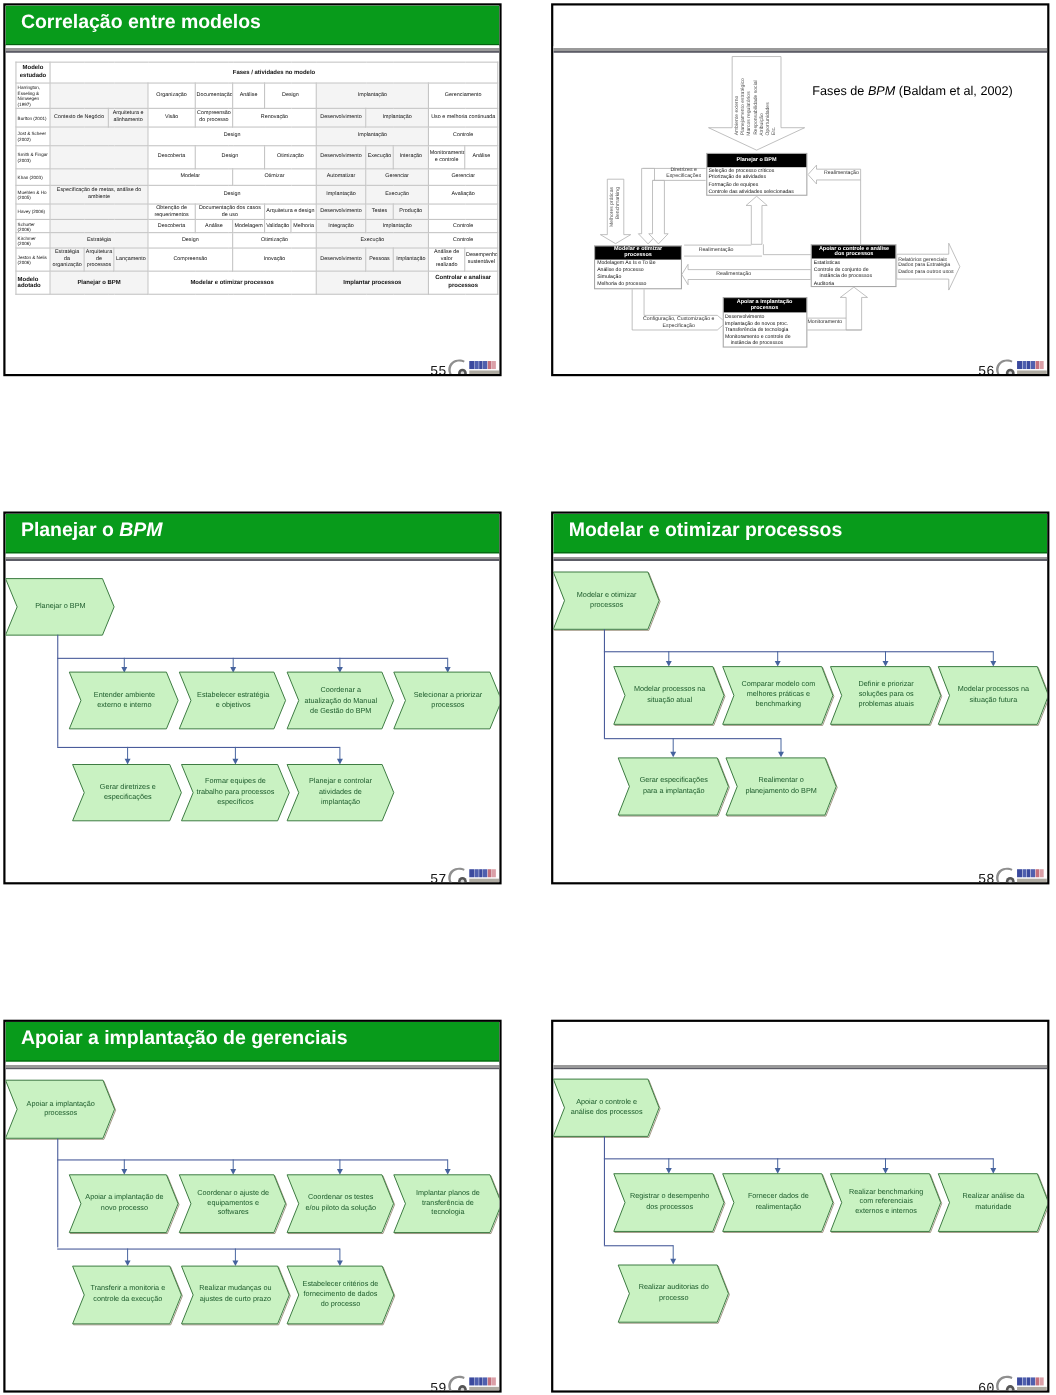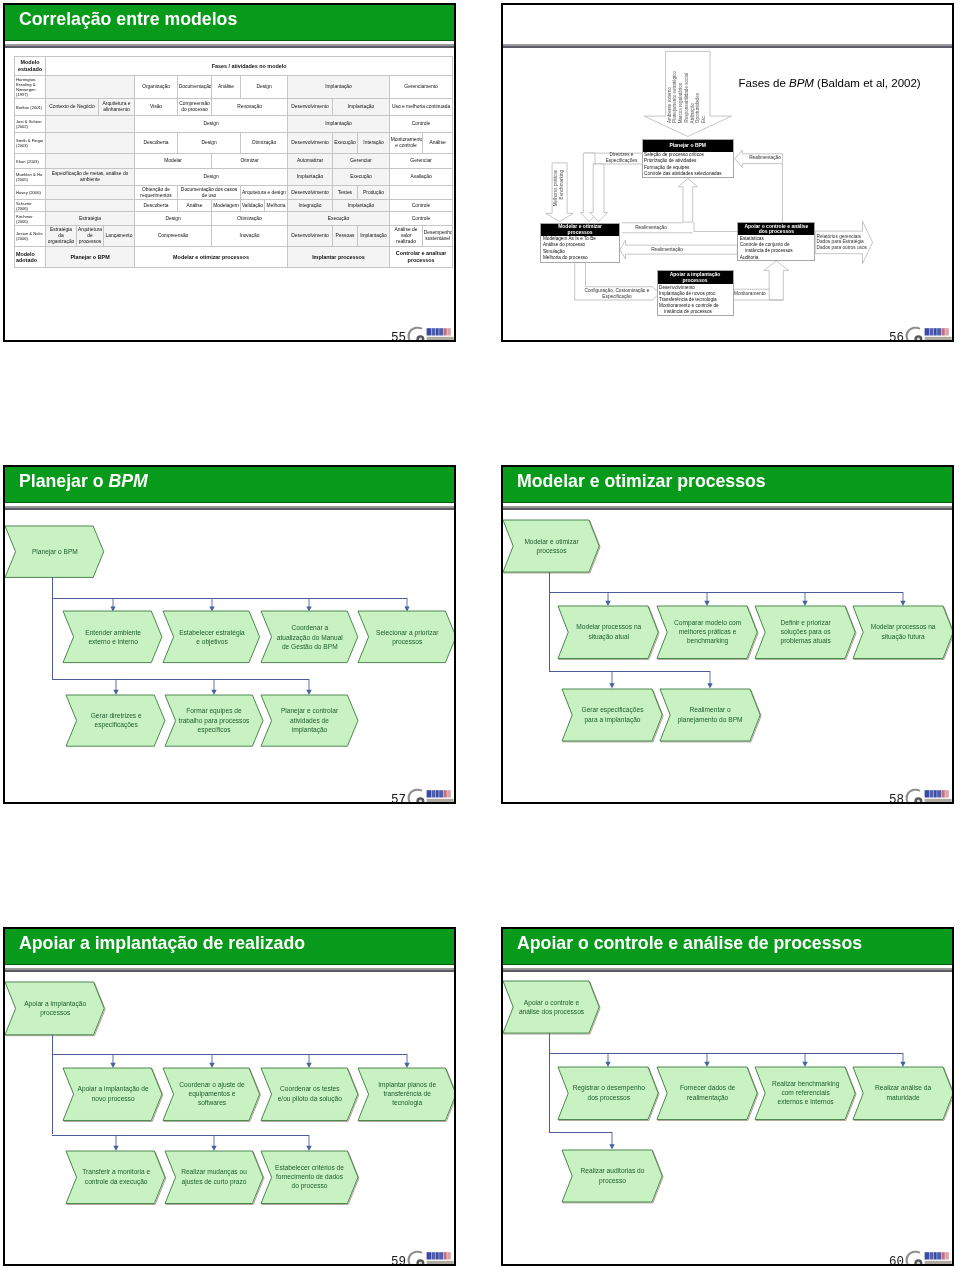--- a/index.html
+++ b/index.html
@@ -528,21 +528,21 @@
     <rect x="36.1" y="5.2" width="3.9" height="7.3" fill="#4f5fae"></rect>
     <rect x="40.4" y="5.2" width="3.4" height="7.3" fill="#c4707c"></rect>
     <rect x="44.2" y="5.2" width="3.6" height="7.3" fill="#dba0a8"></rect>
   </g>
   <rect x="23.6" y="13.8" width="27.0" height="3.4" fill="#aeaaa1"></rect>
 </svg></div>
 </div>
 
 <div class="slide" id="s59" style="left:3px;top:927px;width:453px;height:339px;">
   <div class="titlebar">
-    <div class="ttl">Apoiar a implantação de realizado</div>
+    <div class="ttl">Apoiar a implantação de gerenciais</div>
   </div>
   <div class="sep"></div>
   <div class="flow" id="fl59">
         <div class="chev" style="left:0.1px;top:52.8px;width:99.2px;height:52.8px;">
           <svg width="99.2" height="52.8" viewBox="0 0 99.2 52.8" style="position:absolute;left:0;top:0;overflow:visible">
             <polygon points="0,0 88.60000000000001,0 99.2,26.4 88.60000000000001,52.8 0,52.8 10.6,26.4" fill="none" stroke="#7a6b50" stroke-width="0.85" opacity="0.75" transform="translate(0.9,0.9)"></polygon>
             <polygon points="0,0 88.60000000000001,0 99.2,26.4 88.60000000000001,52.8 0,52.8 10.6,26.4" fill="#c9f2c2" stroke="#3c7a41" stroke-width="0.9" stroke-linejoin="miter"></polygon>
           </svg>
           <div class="lbl">Apoiar a implantação processos</div>
         </div>
@@ -638,23 +638,20 @@
     <rect x="32.6" y="5.2" width="3.1" height="7.3" fill="#3b4a9e"></rect>
     <rect x="36.1" y="5.2" width="3.9" height="7.3" fill="#4f5fae"></rect>
     <rect x="40.4" y="5.2" width="3.4" height="7.3" fill="#c4707c"></rect>
     <rect x="44.2" y="5.2" width="3.6" height="7.3" fill="#dba0a8"></rect>
   </g>
   <rect x="23.6" y="13.8" width="27.0" height="3.4" fill="#aeaaa1"></rect>
 </svg></div>
 </div>
 
 <div class="slide" id="s60" style="left:501px;top:927px;width:453px;height:339px;">
-  <div class="titlebar">
-    <div class="ttl">Apoiar o controle e análise de processos</div>
-  </div>
   <div class="sep"></div>
   <div class="flow" id="fl60">
         <div class="chev" style="left:-0.1px;top:52.2px;width:96.2px;height:52.1px;">
           <svg width="96.2" height="52.1" viewBox="0 0 96.2 52.1" style="position:absolute;left:0;top:0;overflow:visible">
             <polygon points="0,0 86,0 96.2,26.05 86,52.1 0,52.1 10.2,26.05" fill="none" stroke="#7a6b50" stroke-width="0.85" opacity="0.75" transform="translate(0.9,0.9)"></polygon>
             <polygon points="0,0 86,0 96.2,26.05 86,52.1 0,52.1 10.2,26.05" fill="#c9f2c2" stroke="#3c7a41" stroke-width="0.9" stroke-linejoin="miter"></polygon>
           </svg>
           <div class="lbl">Apoiar o controle e análise dos processos</div>
         </div>
         <div class="ln" style="left:46px;top:104.30000000000001px;width:0.9px;height:98.69999999999999px;"></div>

